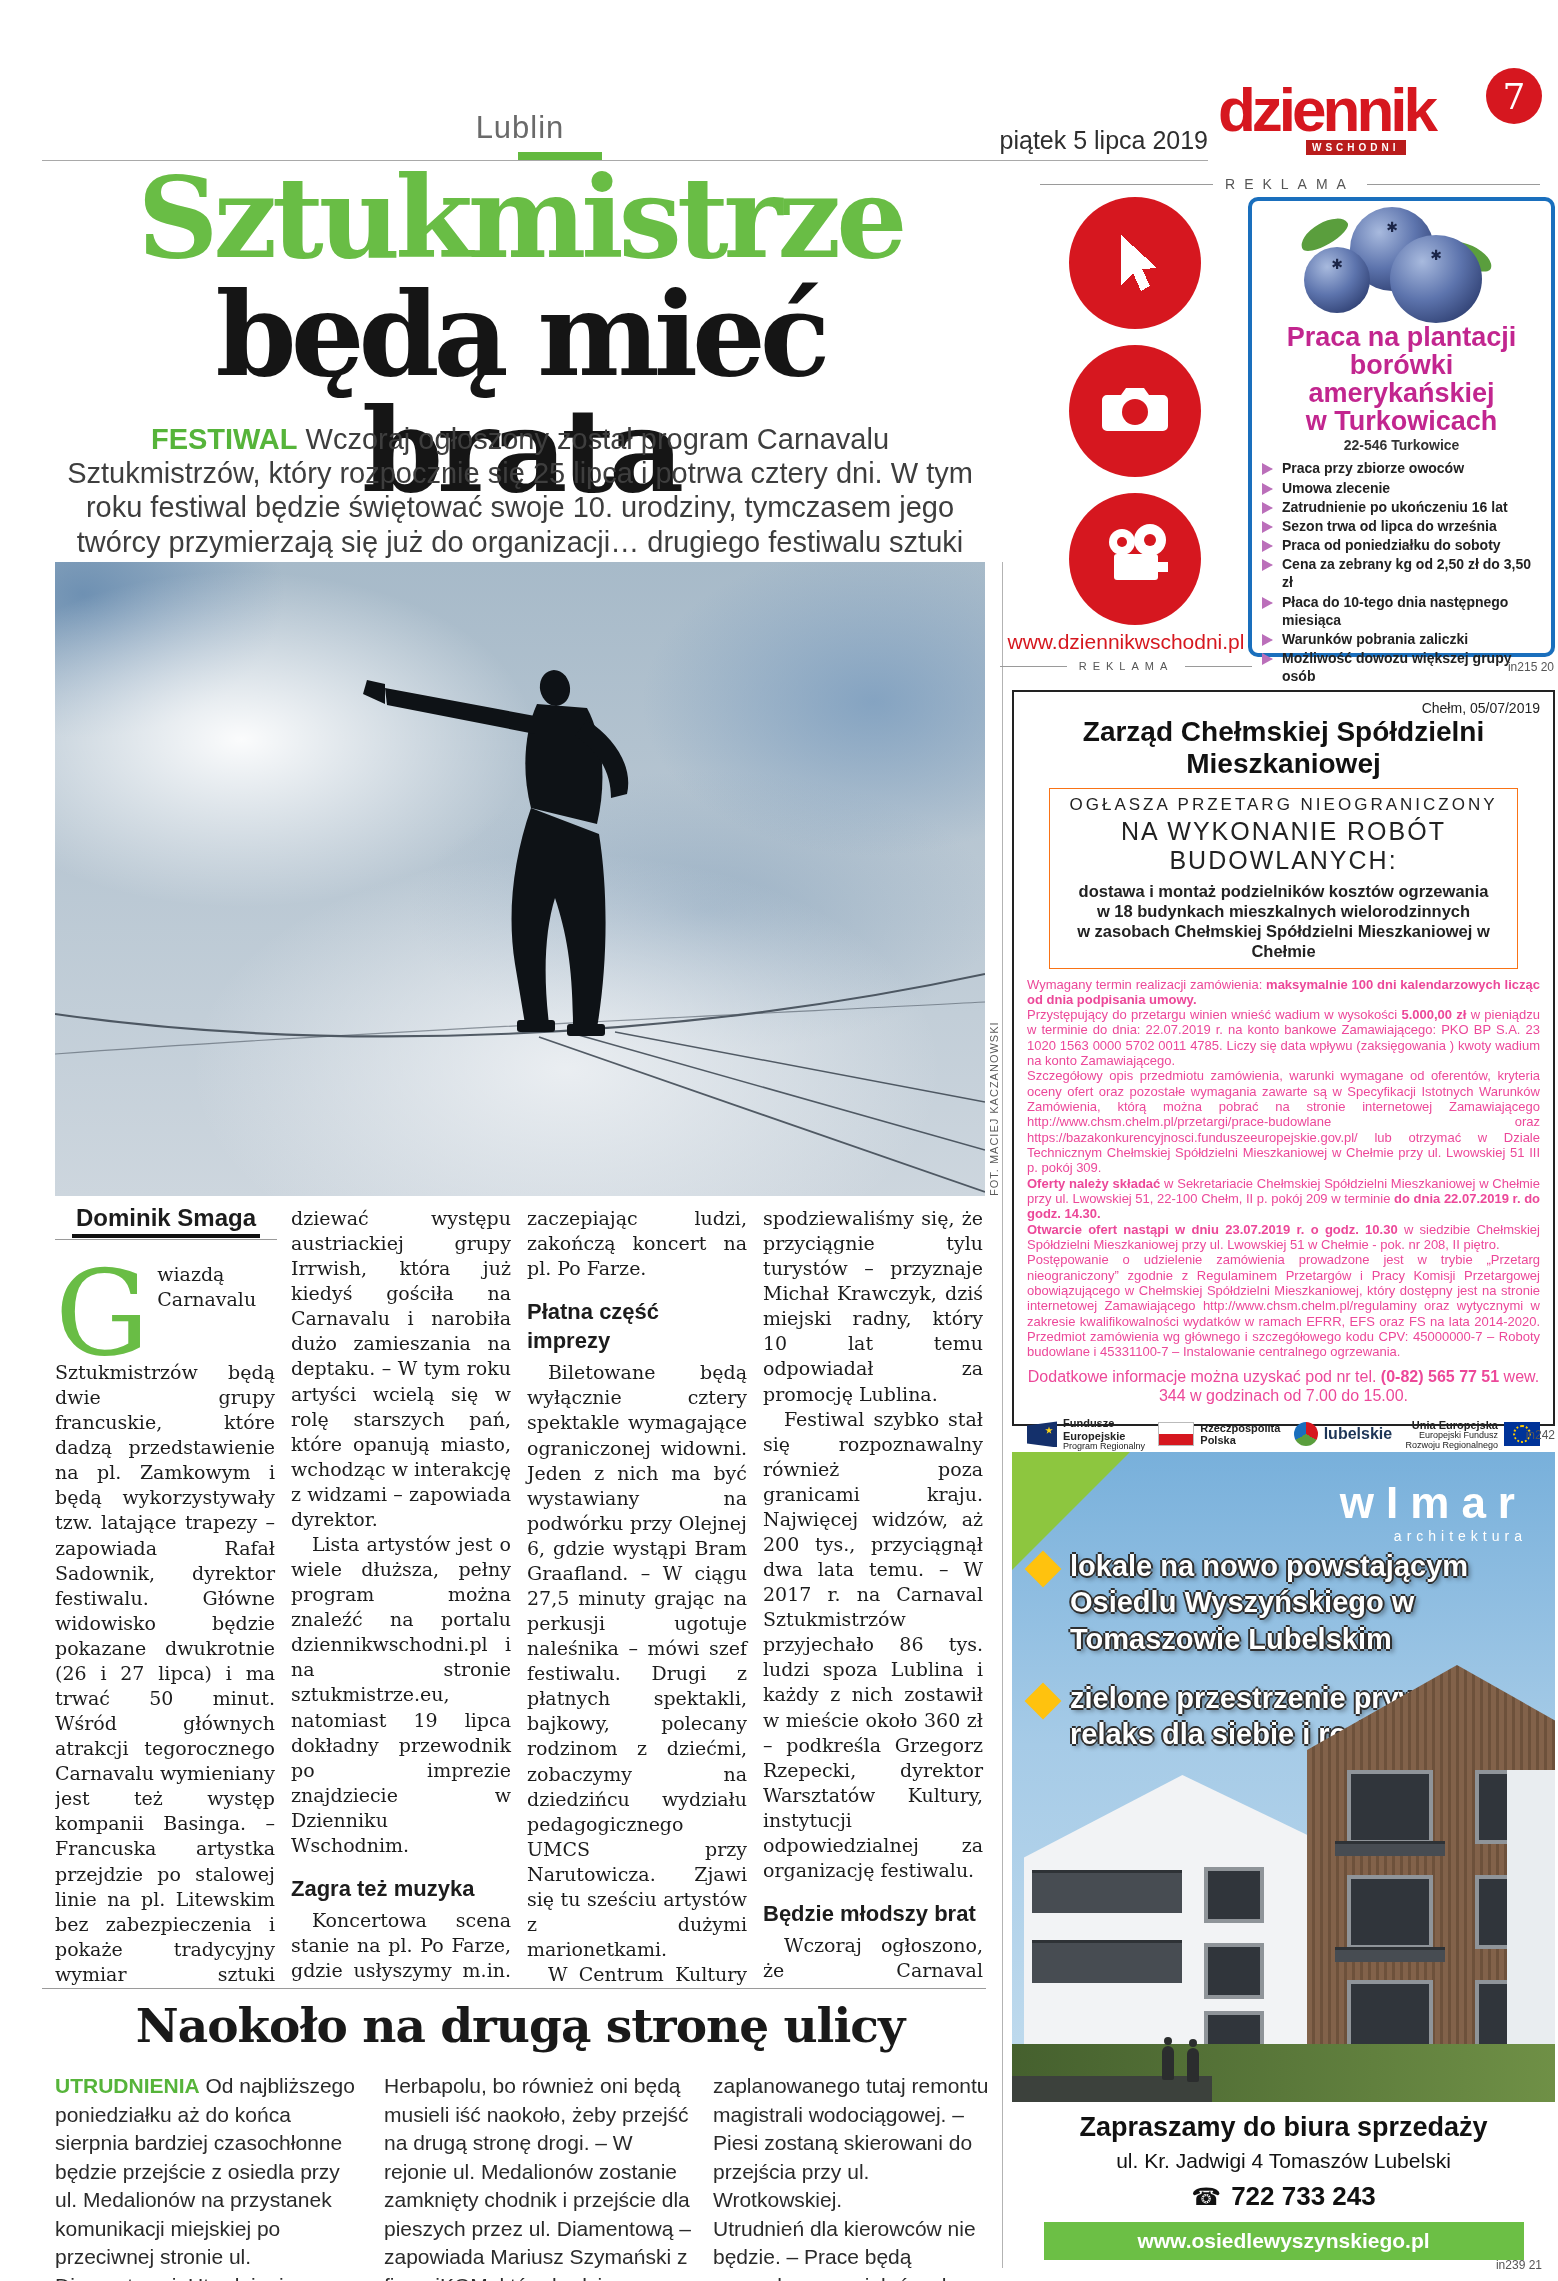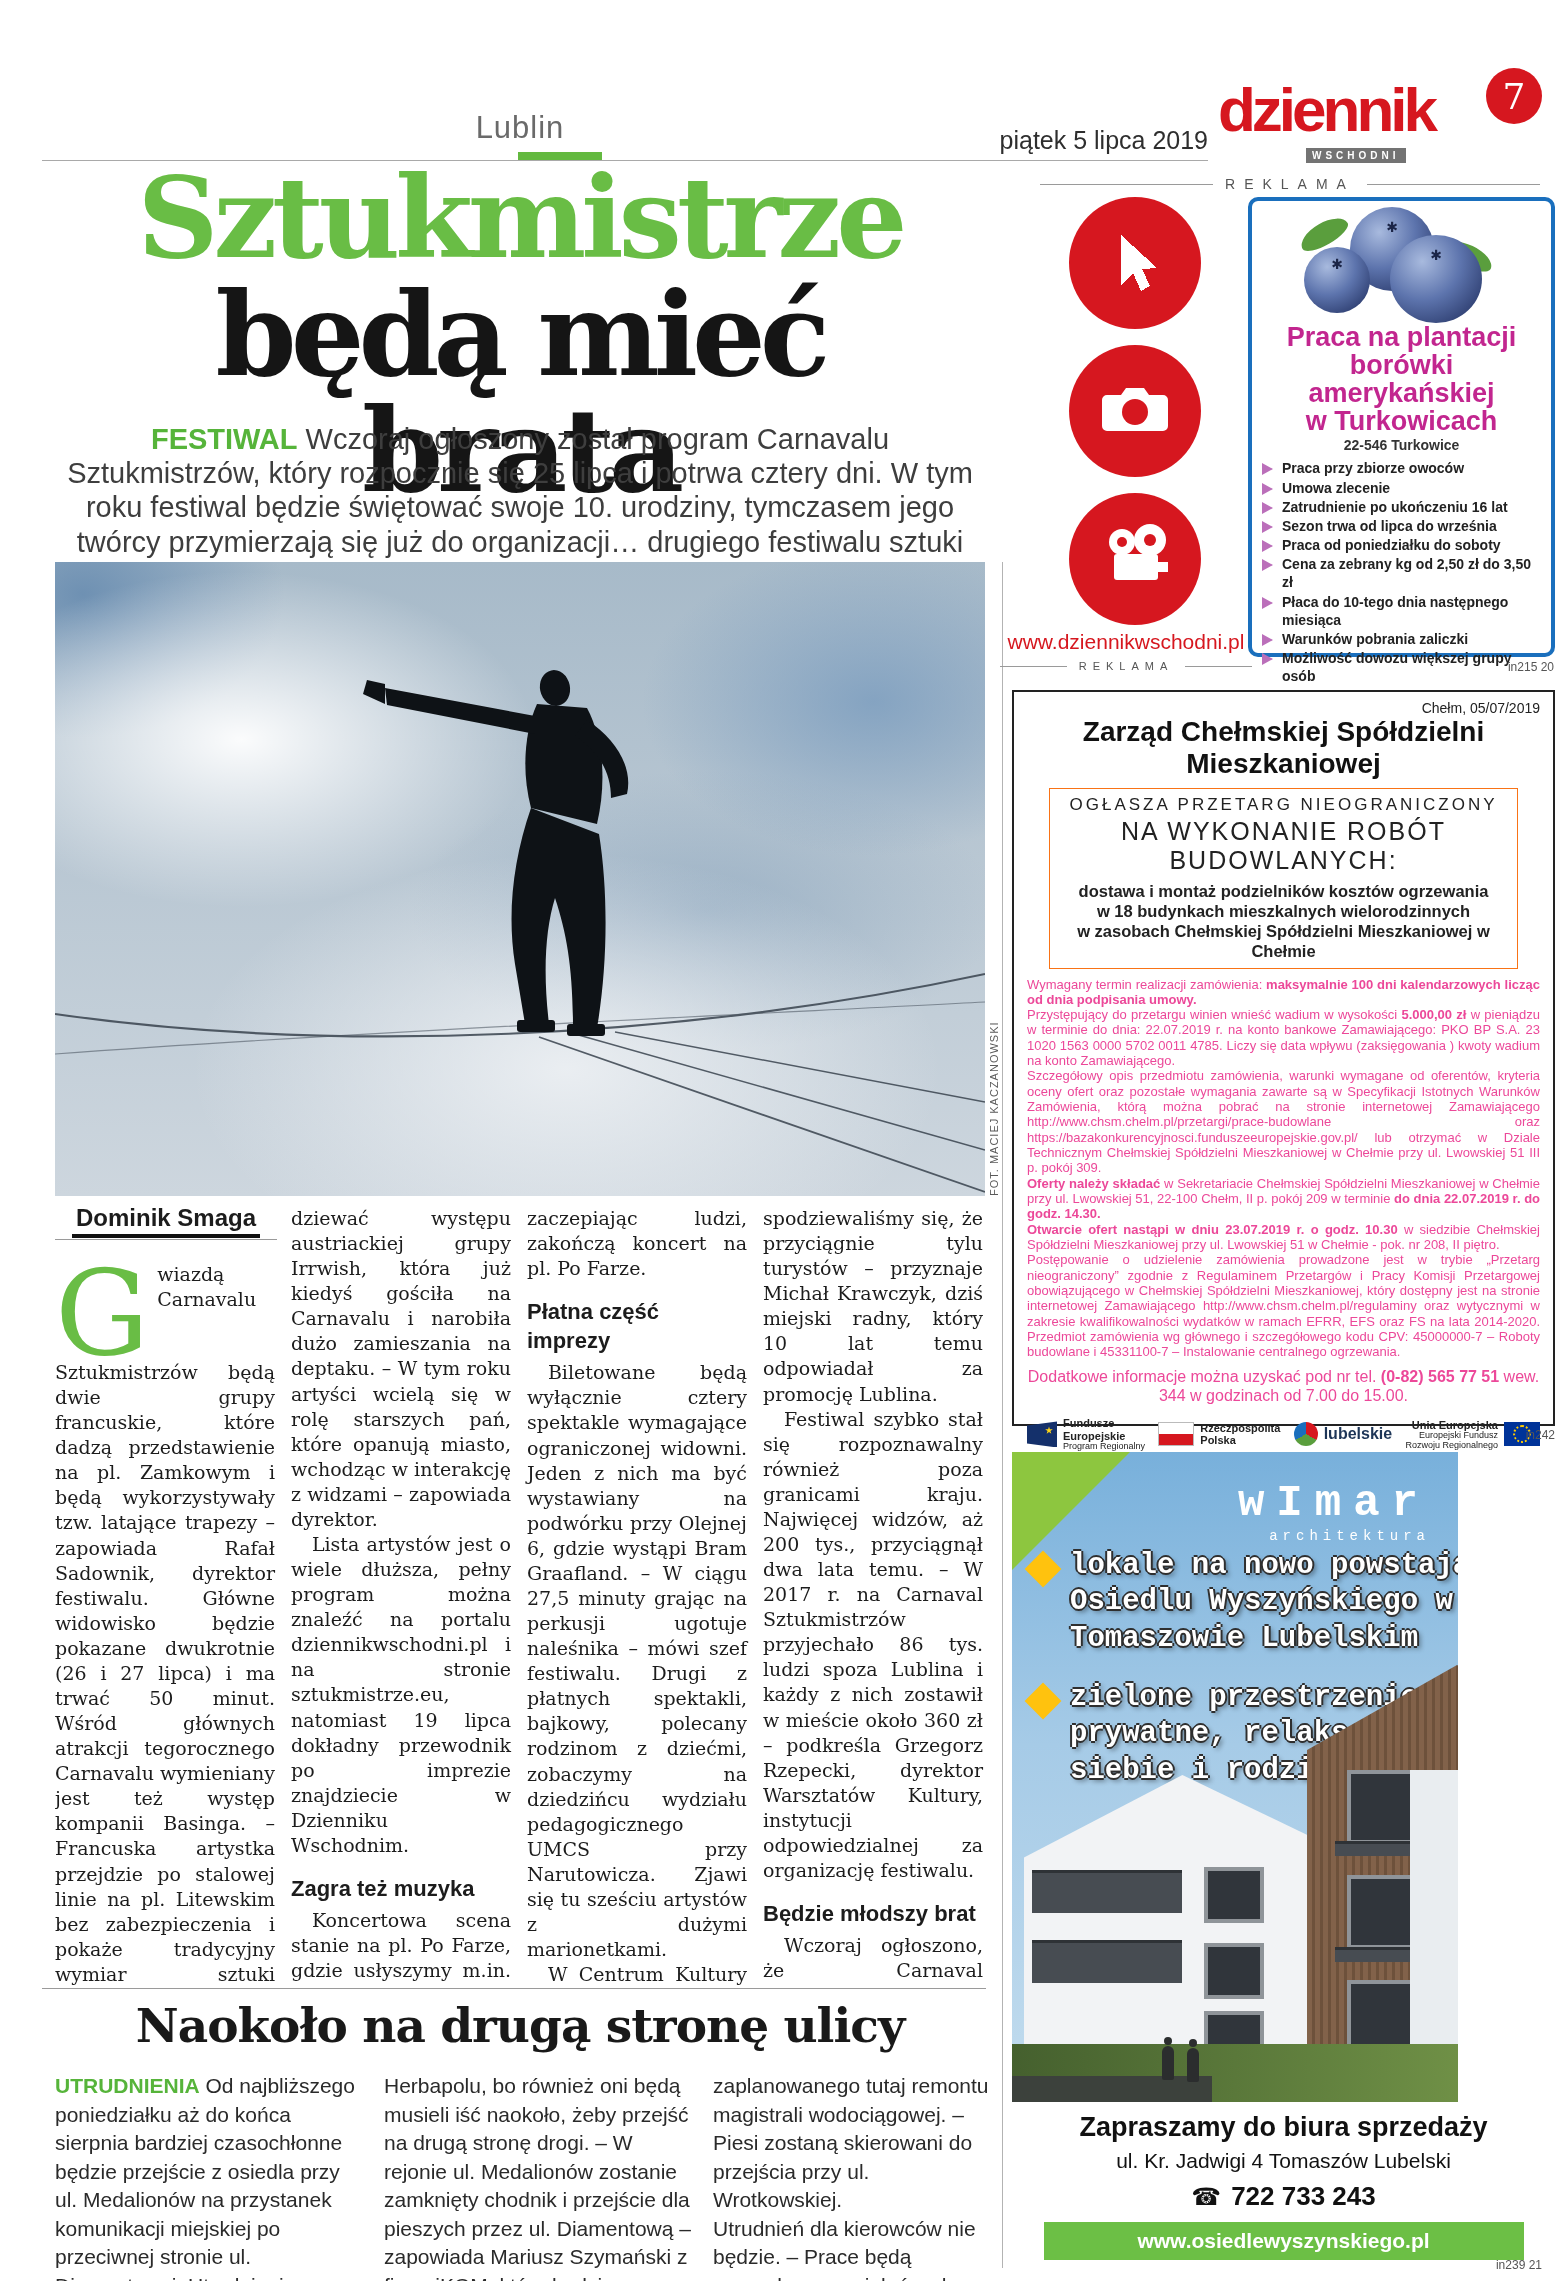--- a/index.html
+++ b/index.html
@@ -6,21 +6,21 @@
   .page{position:relative;width:1558px;height:2281px;background:#fff;margin:0 auto;
         font-family:"Liberation Sans",sans-serif;color:#1c1c1c;overflow:hidden;}
   .abs{position:absolute;}
 
   
   .section-tab{left:55px;top:110px;width:930px;text-align:center;font-size:31px;color:#6a6a6a;letter-spacing:1px;}
   .green-bar{left:518px;top:152px;width:84px;height:9px;background:#63b93f;}
   .head-rule{left:42px;top:160px;width:1166px;height:1px;background:#a9a9a9;}
   .date{left:950px;top:126px;width:258px;text-align:right;font-size:25px;color:#2e2e2e;}
   .logo{left:1218px;top:74px;width:240px;height:92px;font-weight:bold;font-size:62px;letter-spacing:-4px;color:#d6171f;}
-  .logo-sub{position:absolute;left:88px;top:74px;background:#737373;color:#fff;font-size:10px;font-weight:bold;
+  .logo-sub{position:absolute;left:88px;top:66px;background:#b91c1c;color:#fff;font-size:10px;font-weight:bold;
             letter-spacing:4px;padding:2px 6px;}
   .page-circle{left:1486px;top:68px;width:56px;height:56px;border-radius:50%;background:#d6171f;color:#fff;
                font-family:"DejaVu Serif",serif;font-size:36px;display:flex;align-items:center;justify-content:center;}
   .reklama{display:flex;align-items:center;gap:12px;color:#555;}
   .reklama .line{flex:1;height:1px;background:#9a9a9a;}
   .reklama .txt{font-size:14px;letter-spacing:9px;}
   .reklama-top{left:1040px;top:176px;width:500px;}
   .reklama-bottom{left:1000px;top:660px;width:252px;}
   .reklama-bottom .txt{font-size:11px;letter-spacing:6px;}
 
@@ -110,22 +110,22 @@
   .fe-flag{width:30px;height:26px;background:#14306b;clip-path:polygon(0 15%,100% 0,100% 100%,0 85%);position:relative;}
   .fe-flag::after{content:"";position:absolute;right:4px;top:5px;width:8px;height:8px;background:#ffd617;
                   clip-path:polygon(50% 0,61% 35%,98% 35%,68% 57%,79% 91%,50% 70%,21% 91%,32% 57%,2% 35%,39% 35%);}
   .rp-flag{width:34px;height:22px;border:1px solid #bbb;background:linear-gradient(180deg,#fff 50%,#d6171f 50%);}
   .lub-mark{width:24px;height:24px;border-radius:50%;background:conic-gradient(#d6171f 0 120deg,#5a9e3d 120deg 240deg,#1a6fbd 240deg 360deg);}
   .lub-txt{font-size:16px;font-weight:bold;color:#1d3557;}
   .eu-flag{width:36px;height:24px;background:#003399;display:flex;align-items:center;justify-content:center;}
   .eu-flag i{width:14px;height:14px;border-radius:50%;border:2px dotted #ffcc00;display:block;}
 
   
-  .wimar{left:1012px;top:1452px;width:446px;height:650px;overflow:hidden;
-         background:linear-gradient(180deg,#78b0db 0%,#a6cbe7 45%,#c2dcee 100%);font-family:Liberation Mono, monospace;}
+  .wimar{left:1012px;top:1452px;width:543px;height:650px;overflow:hidden;
+         background:linear-gradient(180deg,#78b0db 0%,#a6cbe7 45%,#c2dcee 100%);}
   .w-tri{position:absolute;left:0;top:0;width:0;height:0;border-top:118px solid #8dc63f;border-right:118px solid transparent;}
   .w-logo{position:absolute;right:28px;top:26px;text-align:right;color:#fff;}
   .w-logo .main{font-size:44px;letter-spacing:12px;font-weight:bold;}
   .w-logo .sub{font-size:14px;letter-spacing:5px;}
   .w-bullet{position:absolute;left:18px;display:flex;gap:14px;width:505px;}
   .w-b1{top:96px;} .w-b2{top:228px;}
   .w-diamond{flex:0 0 26px;width:26px;height:26px;background:#ffc20e;transform:rotate(45deg);margin-top:8px;}
   .w-btxt{font-weight:bold;font-size:29px;line-height:1.25;color:#fff;
           text-shadow:2px 0 0 #2f2f2f,-2px 0 0 #2f2f2f,0 2px 0 #2f2f2f,0 -2px 0 #2f2f2f,3px 3px 5px rgba(0,0,0,.45);}
   .house-w{position:absolute;left:12px;bottom:52px;width:330px;height:275px;background:#f2f3f5;

